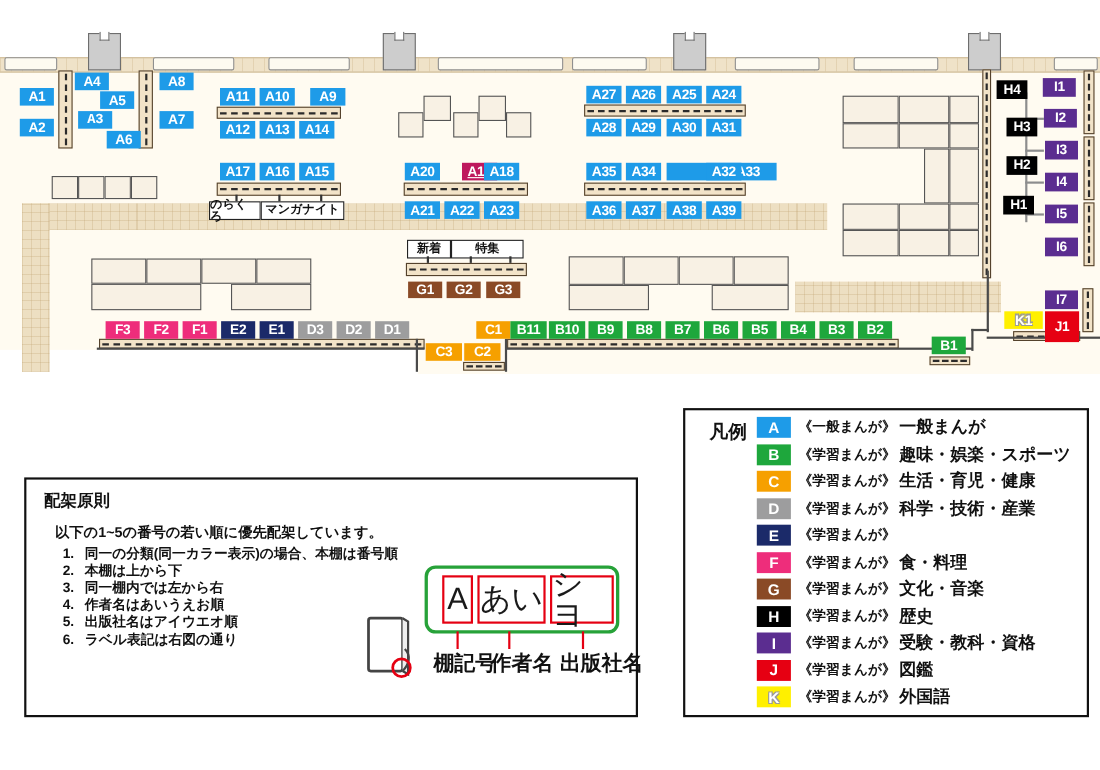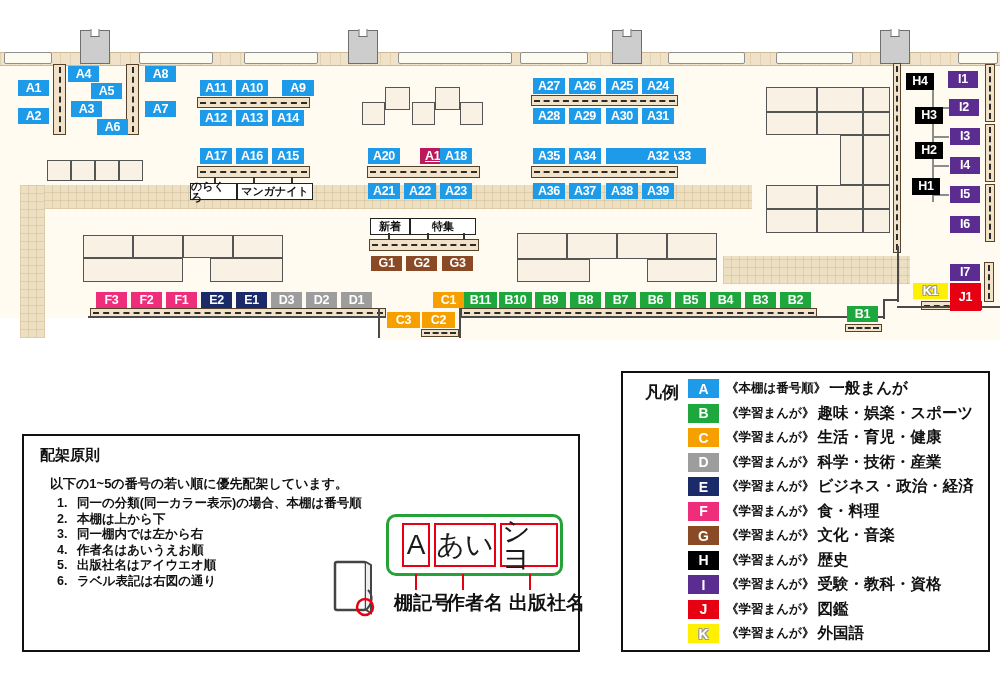--- a/index.html
+++ b/index.html
@@ -145,21 +145,21 @@
       <div class="wline" style="left: 897px; top: 306px; width: 103px; height: 2px;"></div>
       <div class="cline" style="left: 932px; top: 84px; width: 2px; height: 118px;"></div>
       <div class="cline" style="left: 932px; top: 107px; width: 17px; height: 2px;"></div>
       <div class="cline" style="left: 932px; top: 136px; width: 17px; height: 2px;"></div>
       <div class="cline" style="left: 932px; top: 165px; width: 17px; height: 2px;"></div>
       <div class="cline" style="left: 932px; top: 194px; width: 17px; height: 2px;"></div>
       <div class="chip" style="left: 18px; top: 80px; width: 31px; height: 16px; background: rgb(30, 155, 232);">A1</div>
       <div class="chip" style="left: 18px; top: 108px; width: 31px; height: 16px; background: rgb(30, 155, 232);">A2</div>
       <div class="chip" style="left: 68px; top: 66px; width: 31px; height: 16px; background: rgb(30, 155, 232);">A4</div>
       <div class="chip" style="left: 91px; top: 83px; width: 31px; height: 16px; background: rgb(30, 155, 232);">A5</div>
-      <div class="chip" style="left: 71px; top: 101px; width: 31px; height: 16px; background: rgb(30, 155, 232);">A3</div>
+      <div class="chip" style="left: 71px; top: 101px; width: 31px; height: 16px; background: rgb(30, 155, 232); font-family: Liberation Mono, monospace;">A3</div>
       <div class="chip" style="left: 97px; top: 119px; width: 31px; height: 16px; background: rgb(30, 155, 232);">A6</div>
       <div class="chip" style="left: 145px; top: 66px; width: 31px; height: 16px; background: rgb(30, 155, 232);">A8</div>
       <div class="chip" style="left: 145px; top: 101px; width: 31px; height: 16px; background: rgb(30, 155, 232);">A7</div>
       <div class="chip" style="left: 200px; top: 80px; width: 32px; height: 16px; background: rgb(30, 155, 232);">A11</div>
       <div class="chip" style="left: 236px; top: 80px; width: 32px; height: 16px; background: rgb(30, 155, 232);">A10</div>
       <div class="chip" style="left: 272px; top: 80px; width: 32px; height: 16px; background: rgb(30, 155, 232); margin-left: 10px;">A9</div>
       <div class="chip" style="left: 200px; top: 110px; width: 32px; height: 16px; background: rgb(30, 155, 232);">A12</div>
       <div class="chip" style="left: 236px; top: 110px; width: 32px; height: 16px; background: rgb(30, 155, 232);">A13</div>
       <div class="chip" style="left: 272px; top: 110px; width: 32px; height: 16px; background: rgb(30, 155, 232);">A14</div>
       <div class="chip" style="left: 200px; top: 148px; width: 32px; height: 16px; background: rgb(30, 155, 232);">A17</div>
@@ -235,42 +235,41 @@
       <div class="tick" style="left: 388px; top: 233px; width: 1.5px; height: 6px;"></div>
       <div class="tick" style="left: 427px; top: 233px; width: 1.5px; height: 6px;"></div>
       <div class="tick" style="left: 463px; top: 233px; width: 1.5px; height: 6px;"></div>
     </div>
 
   <div class="legend-box">
     <div class="legend-title">凡例</div>
     <div class="legend-rows" id="legend-rows">
         <div class="lrow">
           <span class="lchip" style="background: rgb(30, 155, 232);">A</span>
-          <span class="lseries">《本棚は番号順》</span>
+          <span class="lseries">《一般まんが》</span>
           <span class="lcat">一般まんが</span>
         </div>
         <div class="lrow">
           <span class="lchip" style="background: rgb(30, 167, 60);">B</span>
           <span class="lseries">《学習まんが》</span>
           <span class="lcat">趣味・娯楽・スポーツ</span>
         </div>
         <div class="lrow">
           <span class="lchip" style="background: rgb(246, 160, 0);">C</span>
           <span class="lseries">《学習まんが》</span>
           <span class="lcat">生活・育児・健康</span>
         </div>
         <div class="lrow">
           <span class="lchip" style="background: rgb(157, 157, 158);">D</span>
           <span class="lseries">《学習まんが》</span>
           <span class="lcat">科学・技術・産業</span>
         </div>
         <div class="lrow">
           <span class="lchip" style="background: rgb(27, 42, 105);">E</span>
           <span class="lseries">《学習まんが》</span>
-          <span class="lcat">ビジネス・政治・経済</span>
         </div>
         <div class="lrow">
           <span class="lchip" style="background: rgb(238, 45, 123);">F</span>
           <span class="lseries">《学習まんが》</span>
           <span class="lcat">食・料理</span>
         </div>
         <div class="lrow">
           <span class="lchip" style="background: rgb(138, 74, 38);">G</span>
           <span class="lseries">《学習まんが》</span>
           <span class="lcat">文化・音楽</span>

